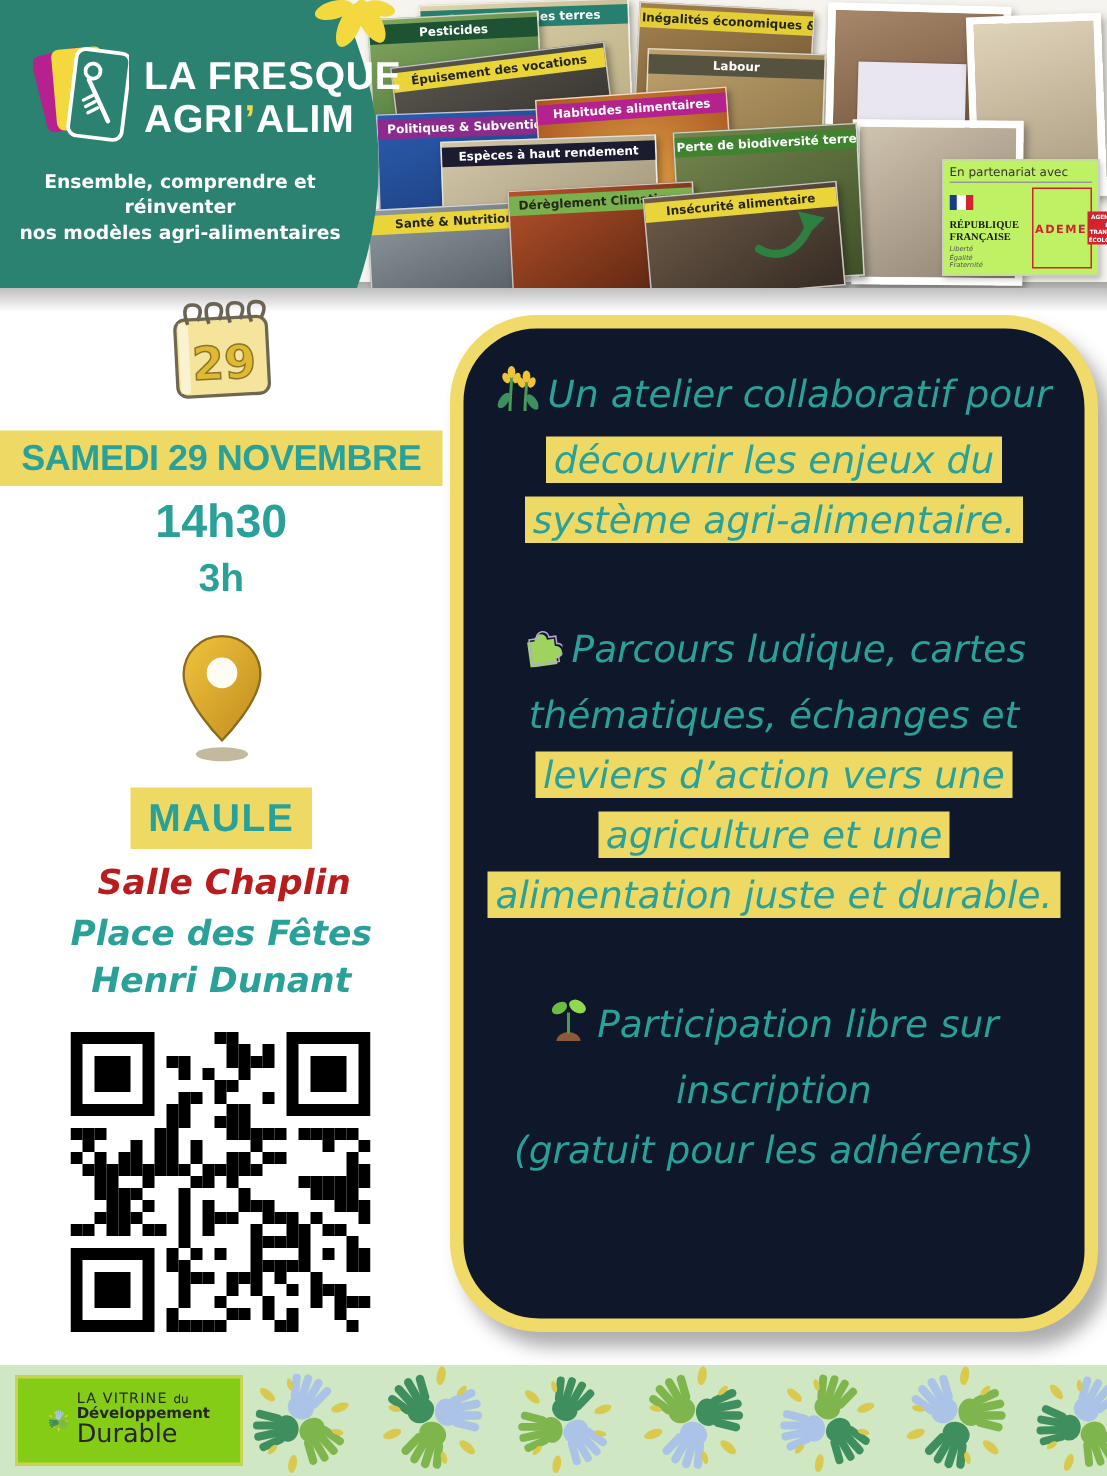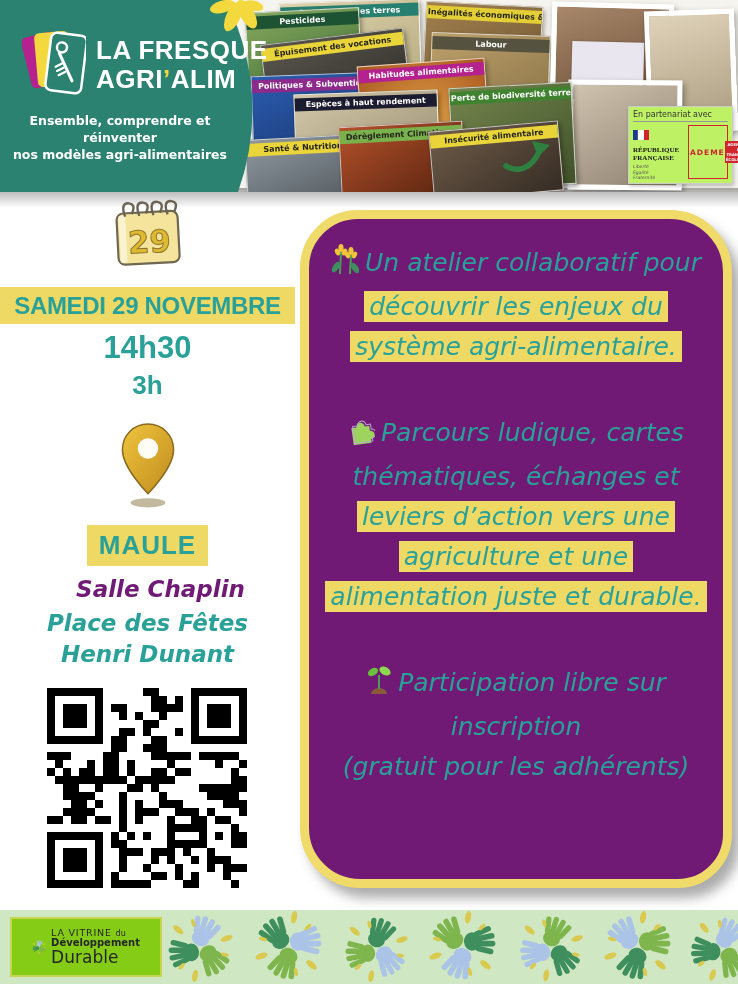--- a/index.html
+++ b/index.html
@@ -64,27 +64,27 @@
   .left-col{position:absolute;left:0;top:192px;width:295px;height:718px;}
   .calendar{position:absolute;left:0;top:6px;width:100%;text-align:center;}
   .date-banner{position:absolute;left:0;top:95px;width:295px;height:37px;background:#eed964;
         display:flex;align-items:center;justify-content:center;}
   .date-text{color:#2aa198;font-weight:bold;font-size:24px;font-family:"Liberation Sans",sans-serif;letter-spacing:-.3px;}
   .time{position:absolute;left:0;top:138px;width:100%;text-align:center;color:#2aa198;font-weight:bold;font-size:31px;font-family:"Liberation Sans",sans-serif;}
   .duration{position:absolute;left:0;top:178px;width:100%;text-align:center;color:#2aa198;font-weight:bold;font-size:26px;font-family:"Liberation Sans",sans-serif;}
   .pin{position:absolute;left:0;top:230px;width:100%;text-align:center;}
   .city-wrap{position:absolute;left:0;top:333px;width:100%;text-align:center;}
   .city{display:inline-block;background:#eed964;padding:5px 12px;color:#2aa198;font-weight:bold;font-size:26px;font-family:"Liberation Sans",sans-serif;letter-spacing:1px;}
-  .venue{position:absolute;left:13px;top:384px;width:100%;text-align:center;color:#701a75;font-weight:bold;font-style:italic;font-size:23px;}
+  .venue{position:absolute;left:2px;top:384px;width:100%;text-align:center;color:#b91c1c;font-weight:bold;font-style:italic;font-size:23px;}
   .address{position:absolute;left:8px;top:416px;width:279px;text-align:center;color:#2aa198;font-weight:bold;font-style:italic;font-size:23px;line-height:31px;}
   .qr{position:absolute;left:47px;top:496px;width:200px;height:200px;background:#ffffff;}
 
   
   .desc-box{position:absolute;left:300px;top:210px;width:432px;height:678px;box-sizing:border-box;
-        background:#701a75;border:9px solid #f0da6a;border-radius:58px 62px 54px 60px;
+        background:#0f172a;border:9px solid #f0da6a;border-radius:58px 62px 54px 60px;
         box-shadow:8px 10px 12px rgba(70,70,70,.45);
         padding:24px 16px;display:flex;flex-direction:column;align-items:center;}
   .box-p{margin:0;color:#2aa198;font-style:italic;font-size:25px;line-height:1.6;text-align:center;}
   .box-p + .box-p{margin-top:46px;}
   .hl{background:#eed964;padding:1px 5px;-webkit-box-decoration-break:clone;box-decoration-break:clone;}
   .p-icon{display:inline-block;vertical-align:-4px;margin-right:6px;}
   .block{display:block;}
 
   
   .footer{position:absolute;left:0;top:910px;width:738px;height:74px;background:#cfe7c2;overflow:hidden;}

